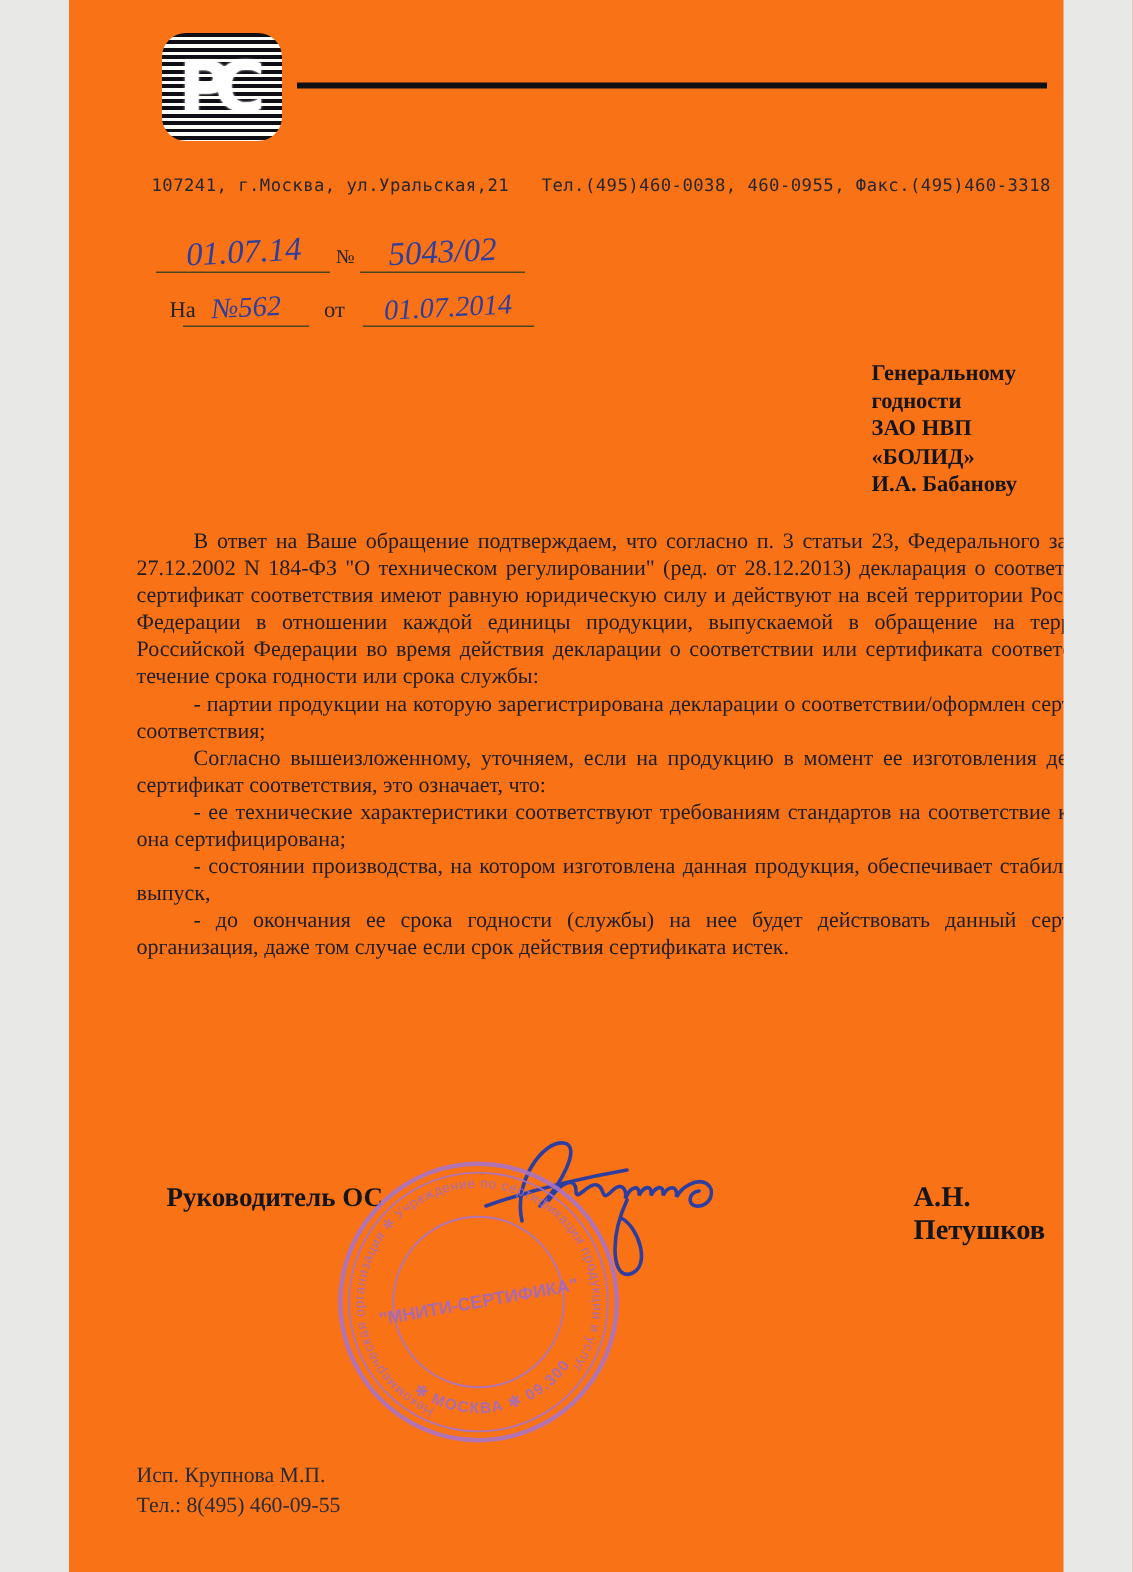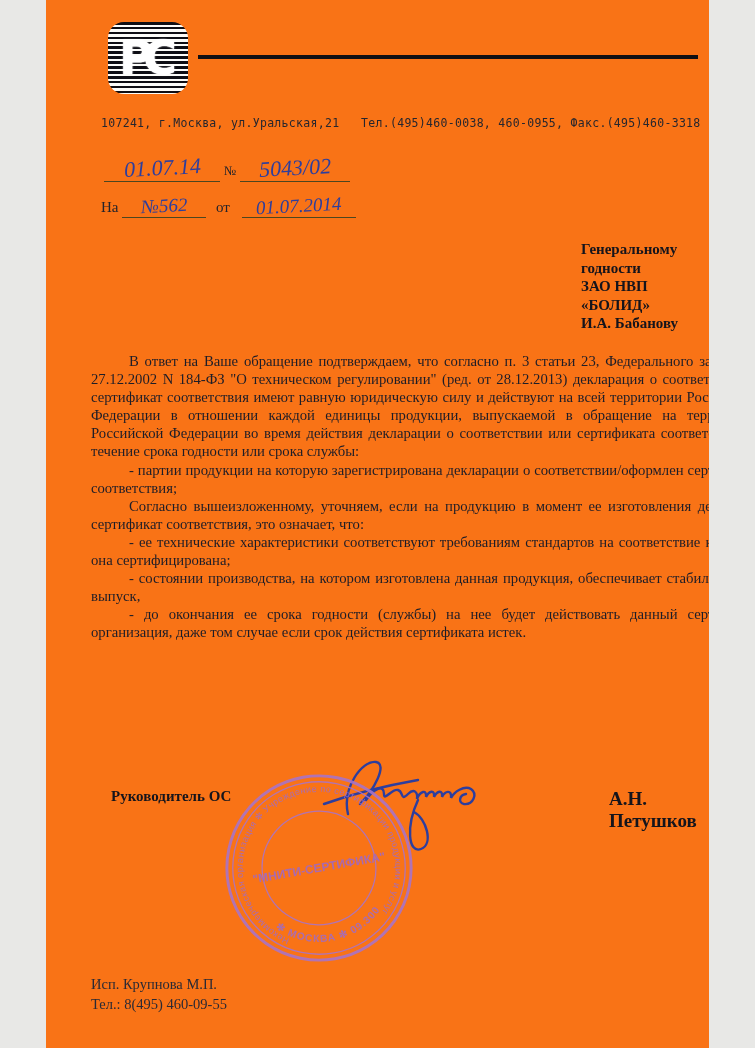--- a/index.html
+++ b/index.html
@@ -69,21 +69,21 @@
   }
 
   
   .body-text {
     position:absolute; left:45px; top:352px; width:668px;
     font-size:14.7px; line-height:18.1px; text-align:justify; color:#1d1d28;
   }
   .body-text p { text-indent:38px; margin:0; }
 
   
-  .sig-title { position:absolute; left:65px;  top:788px; font-weight:bold; font-size:15px; color:#14141c; }
+  .sig-title { position:absolute; left:65px;  top:788px; font-weight:bold; font-size:18px; color:#14141c; }
   .sig-name  { position:absolute; left:563px; top:788px; font-weight:bold; font-size:19px; color:#14141c; }
   .autograph { position:absolute; left:272px; top:748px; }
 
   
   .stamp { position:absolute; left:175px; top:770px; opacity:0.88; transform:rotate(-10deg); }
 
   
   .footer {
     position:absolute; left:45px; top:974px;
     font-size:14.5px; line-height:20px; color:#2a2a35;
@@ -100,21 +100,21 @@
   <div class="rule"></div>
   <div class="address-line">107241, г.Москва, ул.Уральская,21   Тел.(495)460-0038, 460-0955, Факс.(495)460-3318</div>
 
   <div class="ref-field f-date">
     <span class="hand">01.07.14</span>
   </div>
   <span class="ref-label" style="left:178px; top:163px; font-size:13px;">№</span>
   <div class="ref-field f-number">
     <span class="hand">5043/02</span>
   </div>
-  <span class="ref-label" style="left:55px; top:199px;">На</span>
+  <span class="ref-label" style="left:67px; top:199px;">На</span>
   <div class="ref-field f-na">
     <span class="hand">№562</span>
   </div>
   <span class="ref-label" style="left:170px; top:199px;">от</span>
   <div class="ref-field f-ot">
     <span class="hand">01.07.2014</span>
   </div>
 
   <div class="recipient">
     <div>Генеральному годности</div>

